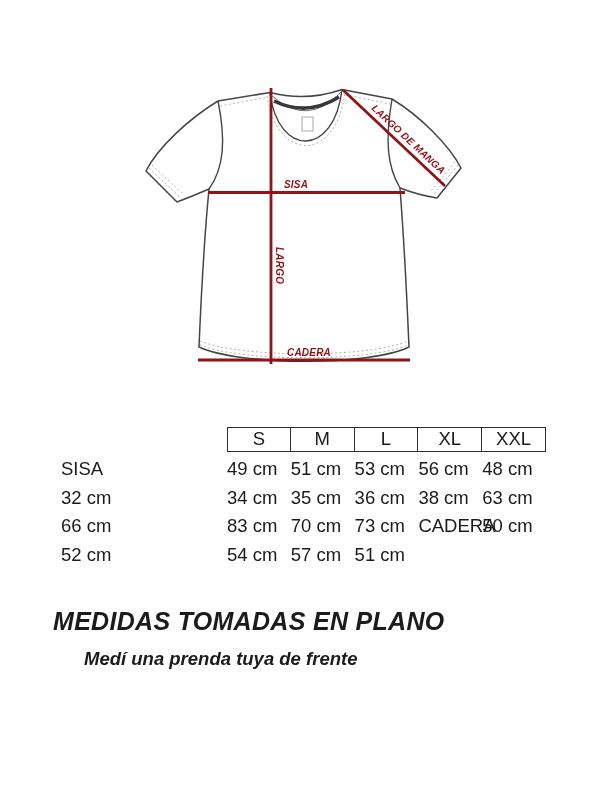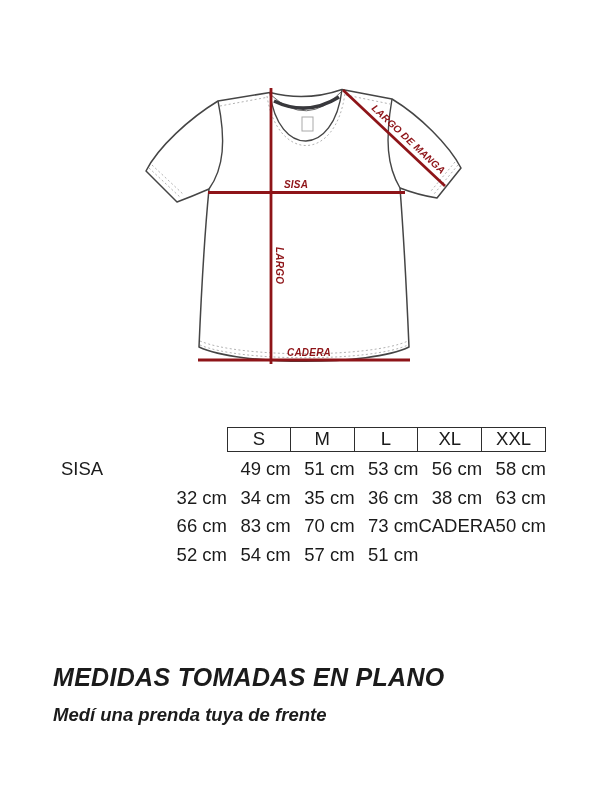--- a/index.html
+++ b/index.html
@@ -46,40 +46,41 @@
   .hcell.first { border-left-width: 1.8px; }
   .rlabel {
     height: 28.8px;
     line-height: 28.8px;
     text-align: left;
     white-space: nowrap;
   }
   .vcell {
     height: 28.8px;
     line-height: 28.8px;
-    text-align: right;
+    text-align: left;
     white-space: nowrap;
   }
 
   
-  .footer { position: absolute; left: 53px; top: 664px; }
+  .footer { position: absolute; left: 53px; top: 608px; }
   .footer-title {
     font-size: 25px;
     font-weight: bold;
     font-style: italic;
     letter-spacing: 0.3px;
     line-height: 27px;
     white-space: nowrap;
   }
   .footer-sub {
     margin-top: 12px;
     font-size: 18.5px;
     font-weight: bold;
     font-style: italic;
     line-height: 24px;
+    margin-left: 31px;
   }
   .footer-sub div { white-space: nowrap; }
 </style>
 </head>
 <body>
 
 <div class="page">
 
   <svg class="shirt-svg" width="600" height="420" viewBox="0 0 600 420">
 
@@ -134,21 +135,21 @@
     <div class="hcell">XL</div>
     <div class="hcell">XXL</div>
 
     <div class="rowspacer"></div>
 
     <div class="rlabel">SISA</div>
     <div class="vcell">49 cm</div>
     <div class="vcell">51 cm</div>
     <div class="vcell">53 cm</div>
     <div class="vcell">56 cm</div>
-    <div class="vcell">58 cm</div>
+    <div class="vcell">48 cm</div>
 
     <div class="vcell">32 cm</div>
     <div class="vcell">34 cm</div>
     <div class="vcell">35 cm</div>
     <div class="vcell">36 cm</div>
     <div class="vcell">38 cm</div>
 
     <div class="vcell">63 cm</div>
     <div class="vcell">66 cm</div>
     <div class="vcell">83 cm</div>

